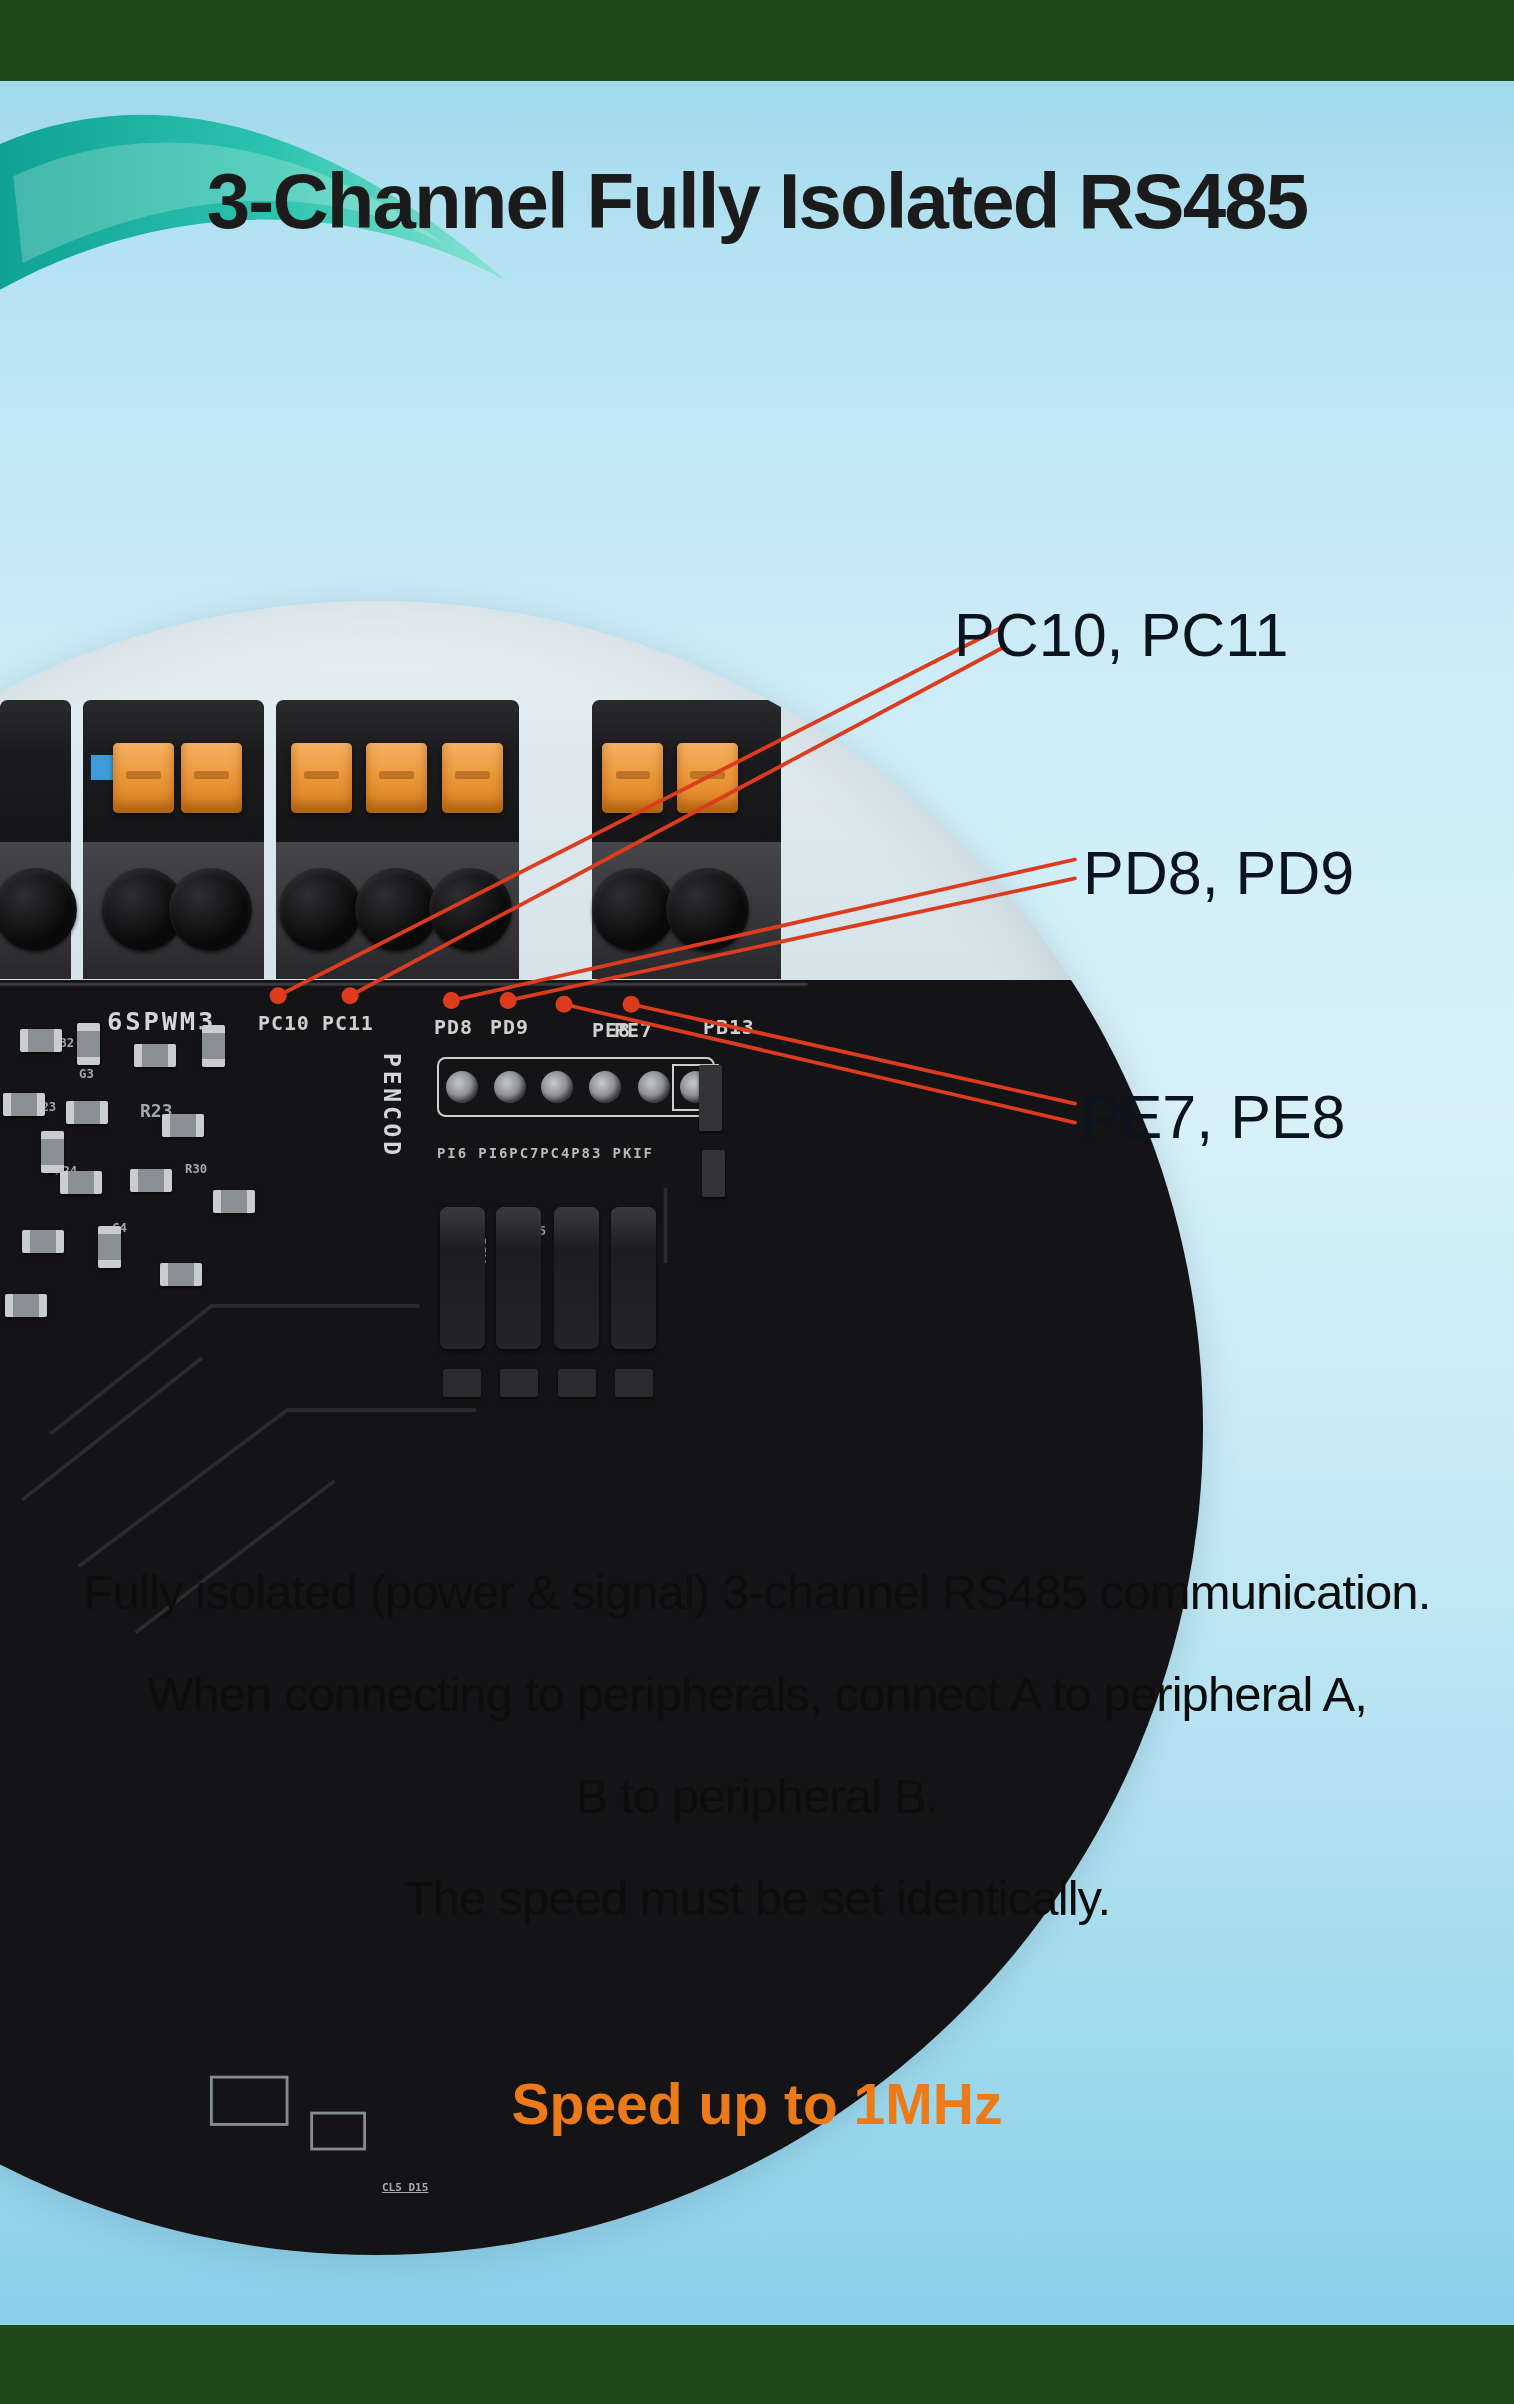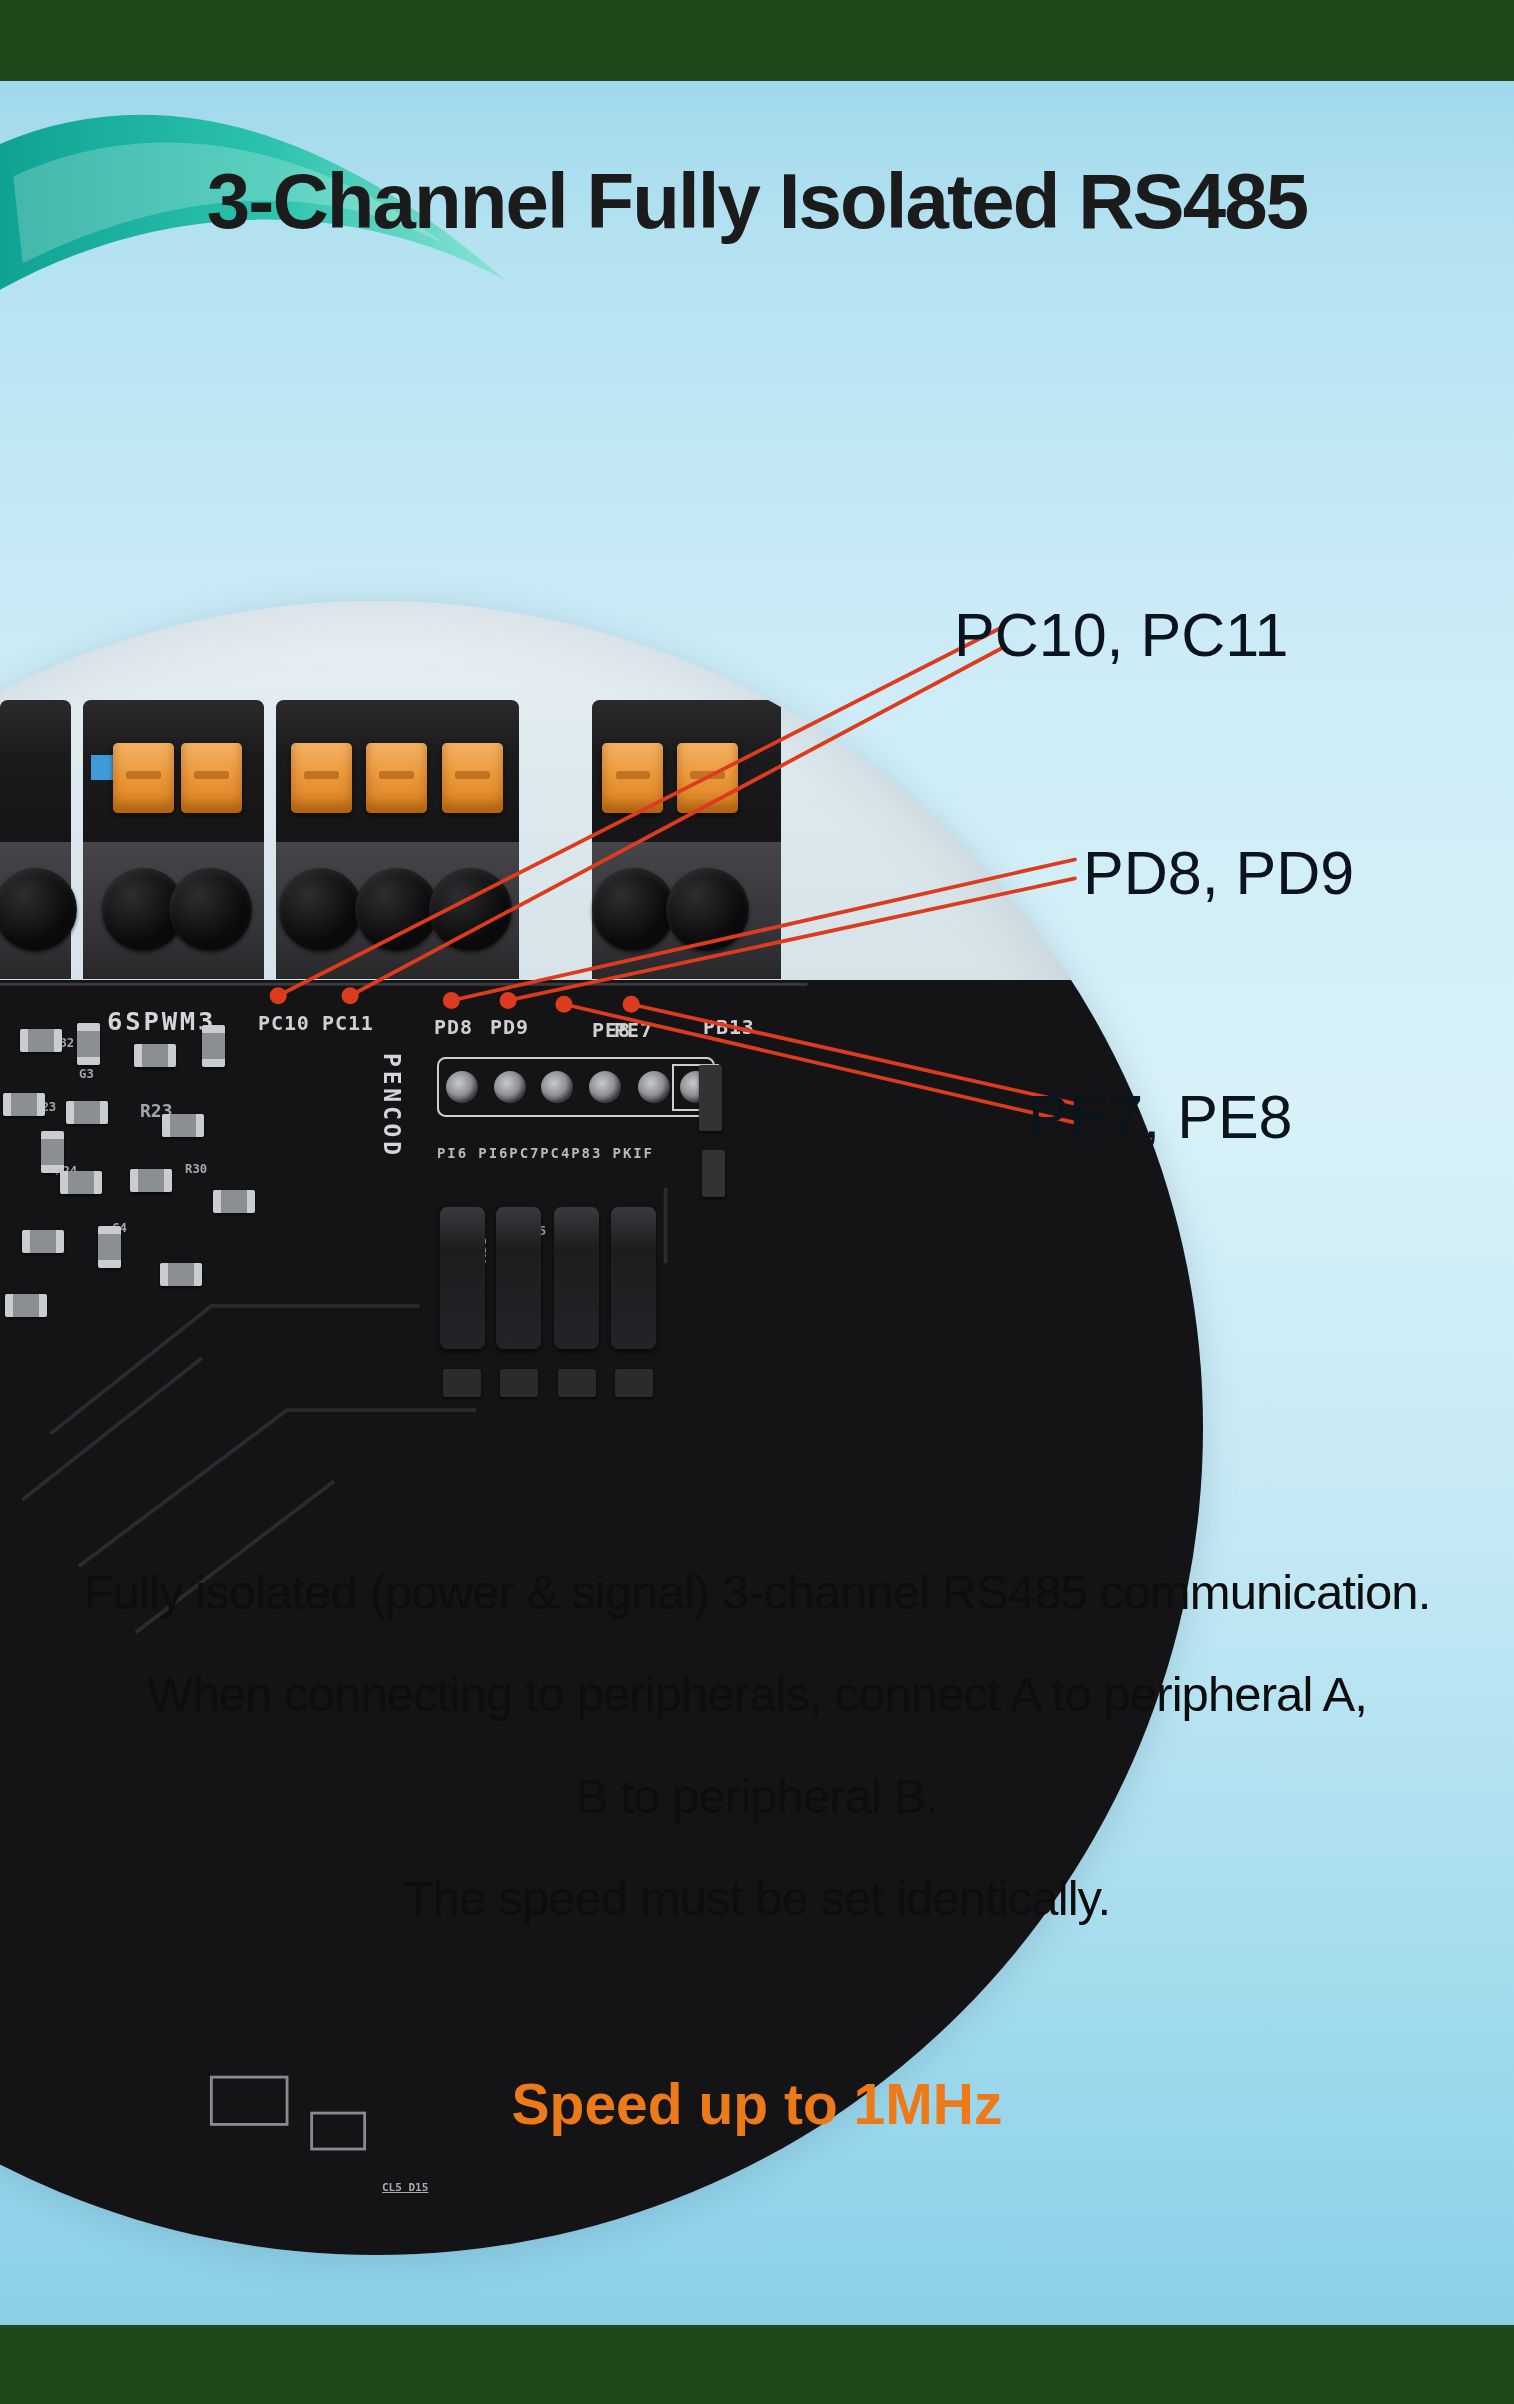--- a/index.html
+++ b/index.html
@@ -213,21 +213,21 @@
     <circle cx="370" cy="1052" r="9"></circle>
     <circle cx="477" cy="1057" r="9"></circle>
     <circle cx="537" cy="1057" r="9"></circle>
     <circle cx="596" cy="1061" r="9"></circle>
     <circle cx="667" cy="1061" r="9"></circle>
   </g>
 </svg>
 
 <div class="anno-label" style="left:954px;top:600px;">PC10, PC11</div>
 <div class="anno-label" style="left:1083px;top:838px;">PD8, PD9</div>
-<div class="anno-label" style="left:1028px;top:1082px;">PE7, PE8</div>
+<div class="anno-label" style="left:1081px;top:1082px;">PE7, PE8</div>
 
 <div class="body-copy">
   <div>Fully isolated (power &amp; signal) 3-channel RS485 communication.</div>
   <div>When connecting to peripherals, connect A to peripheral A,</div>
   <div>B to peripheral B.</div>
   <div>The speed must be set identically.</div>
 </div>
 
 <div class="speed">Speed up to 1MHz</div>
 

